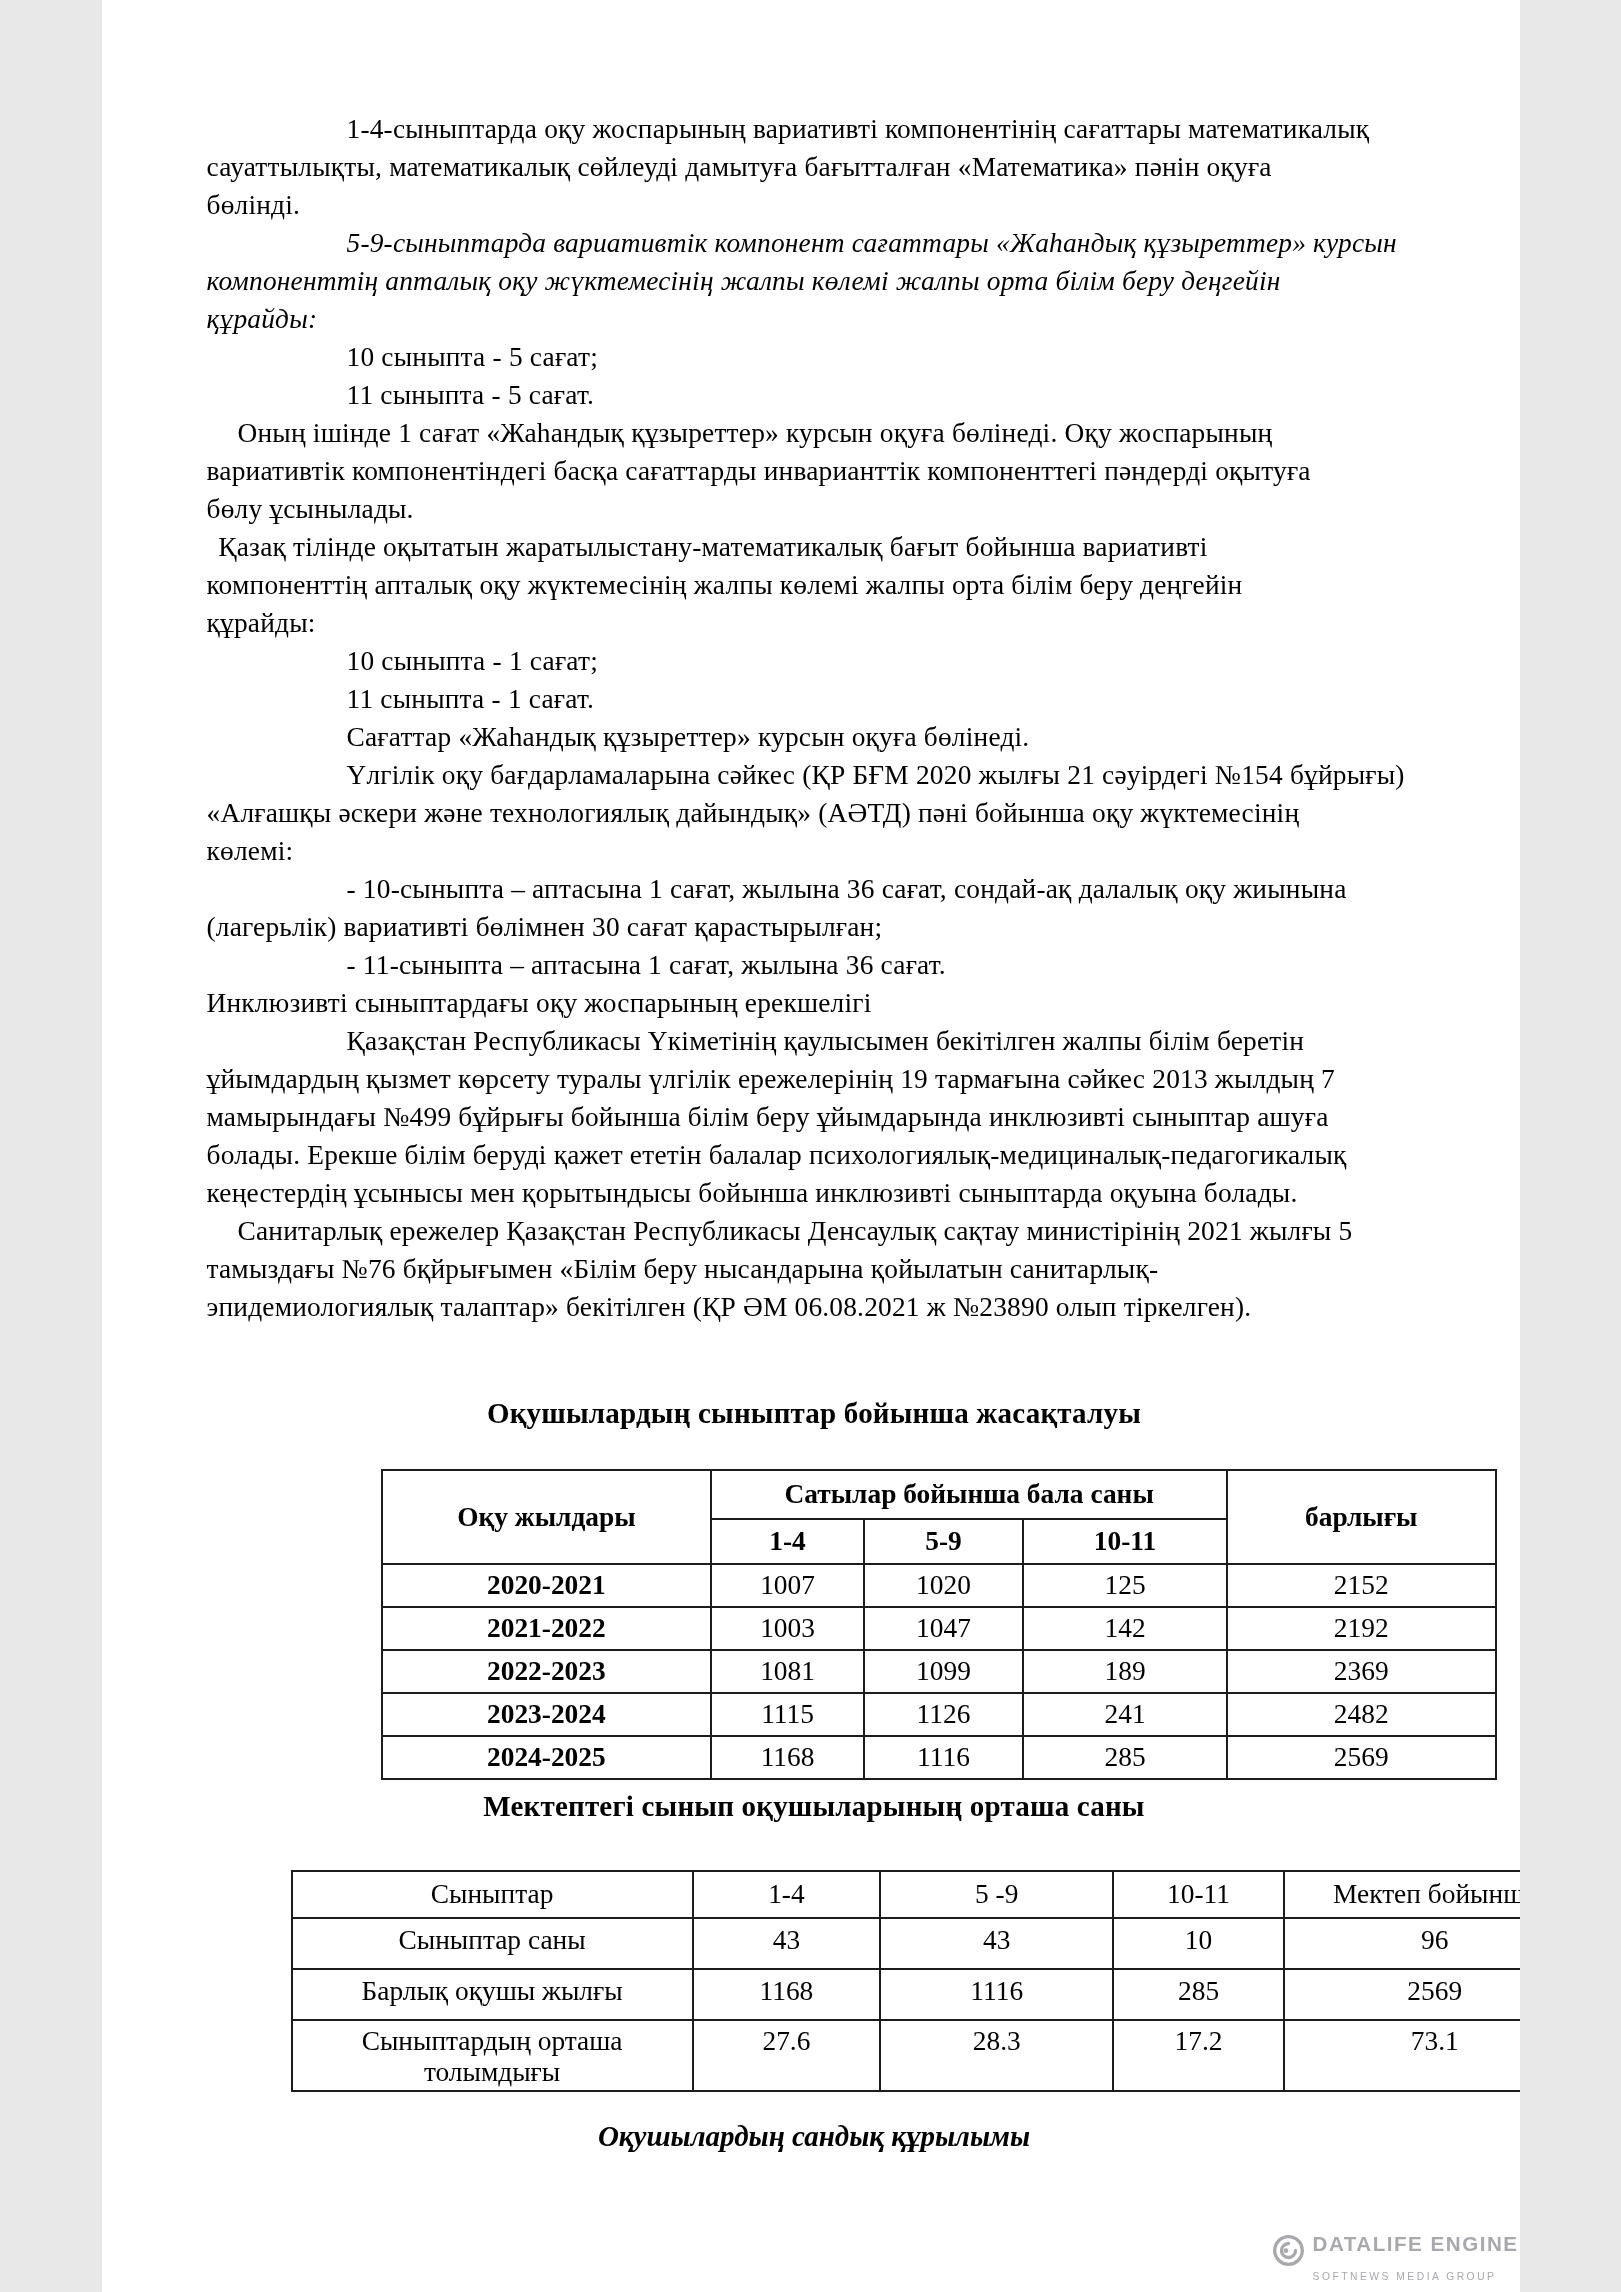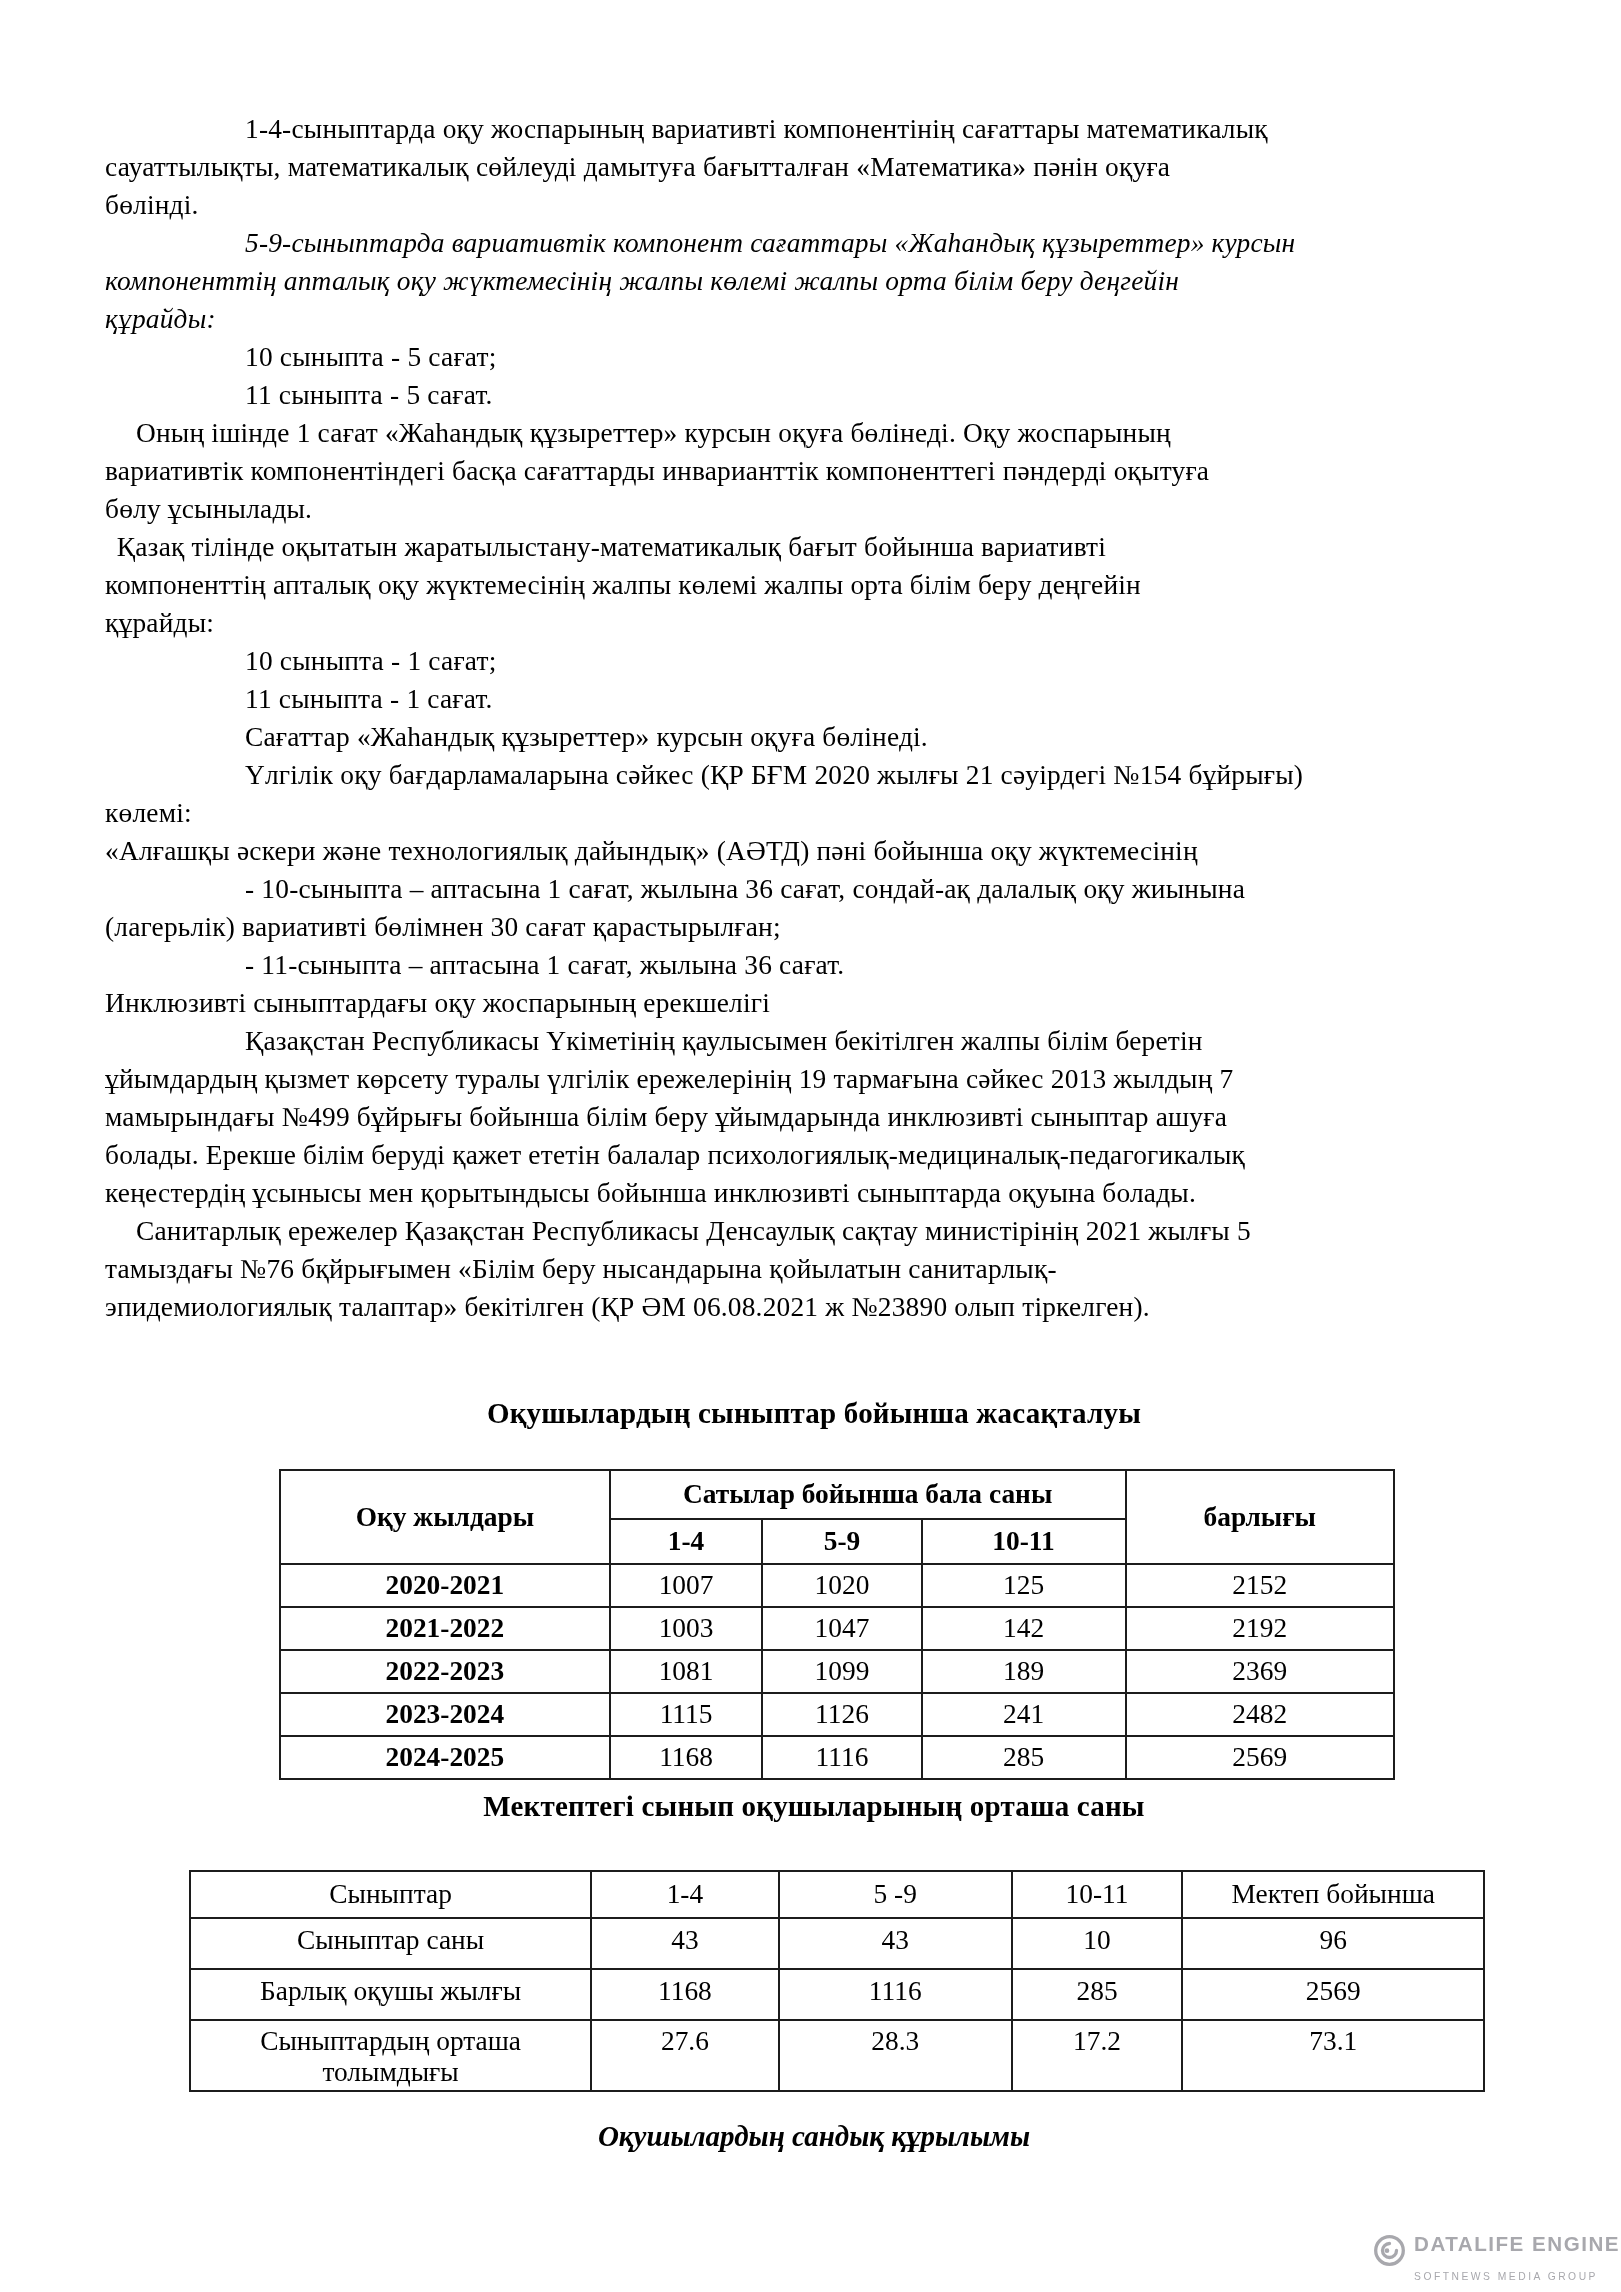--- a/index.html
+++ b/index.html
@@ -1,18 +1,18 @@
 <!DOCTYPE html>
 <html><head>
 <meta charset="utf-8">
 <style>
   html,body{margin:0;padding:0;background:#e8e8e8;}
   .page{
     position:relative;
-    width:1621px;height:2293px;
+    width:1418px;height:2293px;
     background:#ffffff;
     font-family:"Liberation Serif","DejaVu Serif",serif;
     color:#000;
     overflow:hidden;
     margin:0 auto;
   }
   .content{
     position:absolute;
     left:105px; right:98px; top:110px;
   }
@@ -104,22 +104,22 @@
         <div class="line ind2">Оның ішінде 1 сағат «Жаһандық құзыреттер» курсын оқуға бөлінеді. Оқу жоспарының</div>
         <div class="line">вариативтік компонентіндегі басқа сағаттарды инварианттік компоненттегі пәндерді оқытуға</div>
         <div class="line">бөлу ұсынылады.</div>
         <div class="line ind3">Қазақ тілінде оқытатын жаратылыстану-математикалық бағыт бойынша вариативті</div>
         <div class="line">компоненттің апталық оқу жүктемесінің жалпы көлемі жалпы орта білім беру деңгейін</div>
         <div class="line">құрайды:</div>
         <div class="line ind1">10 сыныпта - 1 сағат;</div>
         <div class="line ind1">11 сыныпта - 1 сағат.</div>
         <div class="line ind1">Сағаттар «Жаһандық құзыреттер» курсын оқуға бөлінеді.</div>
         <div class="line ind1">Үлгілік оқу бағдарламаларына сәйкес (ҚР БҒМ 2020 жылғы 21 сәуірдегі  №154 бұйрығы)</div>
+        <div class="line">«Алғашқы әскери және технологиялық дайындық» (АӘТД) пәні бойынша оқу жүктемесінің</div>
         <div class="line">көлемі:</div>
-        <div class="line">«Алғашқы әскери және технологиялық дайындық» (АӘТД) пәні бойынша оқу жүктемесінің</div>
         <div class="line ind1">-   10-сыныпта – аптасына 1 сағат, жылына 36 сағат, сондай-ақ далалық оқу жиынына</div>
         <div class="line">(лагерьлік) вариативті бөлімнен 30 сағат қарастырылған;</div>
         <div class="line ind1">-   11-сыныпта – аптасына 1 сағат, жылына 36 сағат.</div>
         <div class="line">Инклюзивті сыныптардағы оқу жоспарының ерекшелігі</div>
         <div class="line ind1">Қазақстан Республикасы Үкіметінің қаулысымен бекітілген жалпы білім беретін</div>
         <div class="line">ұйымдардың қызмет көрсету туралы үлгілік ережелерінің 19 тармағына сәйкес 2013 жылдың 7</div>
         <div class="line">мамырындағы №499 бұйрығы бойынша білім беру ұйымдарында инклюзивті сыныптар ашуға</div>
         <div class="line">болады. Ерекше білім беруді қажет ететін балалар психологиялық-медициналық-педагогикалық</div>
         <div class="line">кеңестердің ұсынысы мен қорытындысы бойынша инклюзивті сыныптарда оқуына болады.</div>
         <div class="line ind2">Санитарлық ережелер Қазақстан Республикасы Денсаулық сақтау министірінің 2021 жылғы 5</div>

